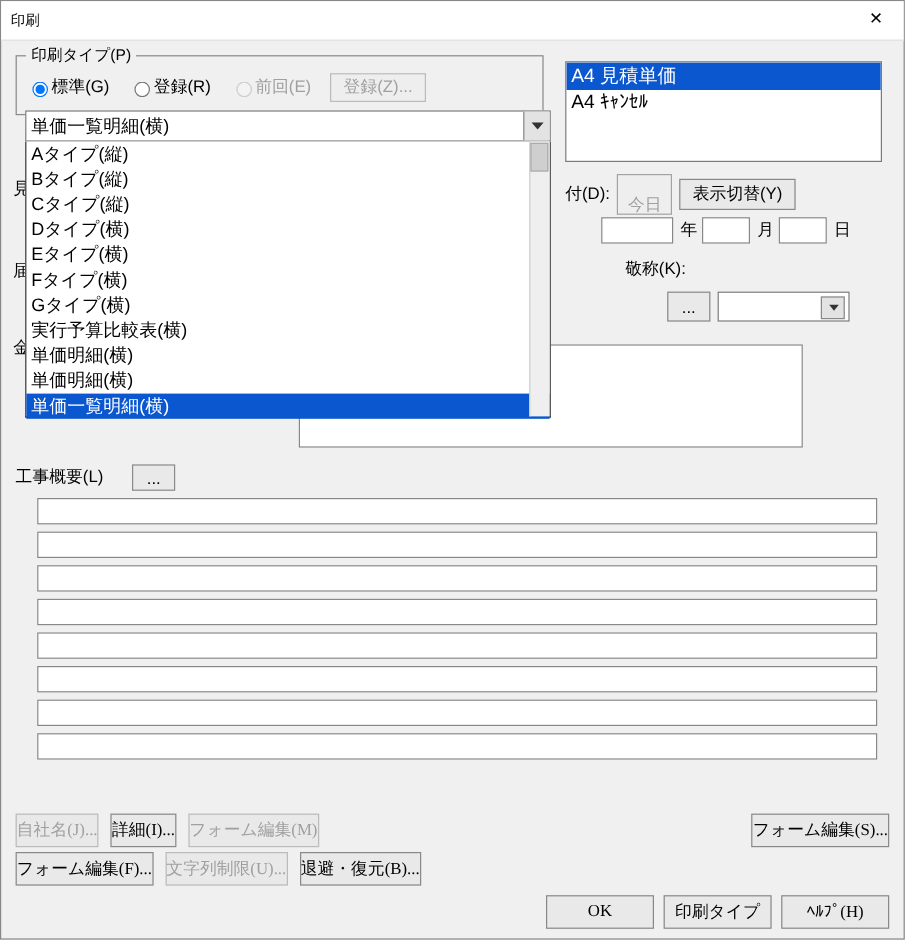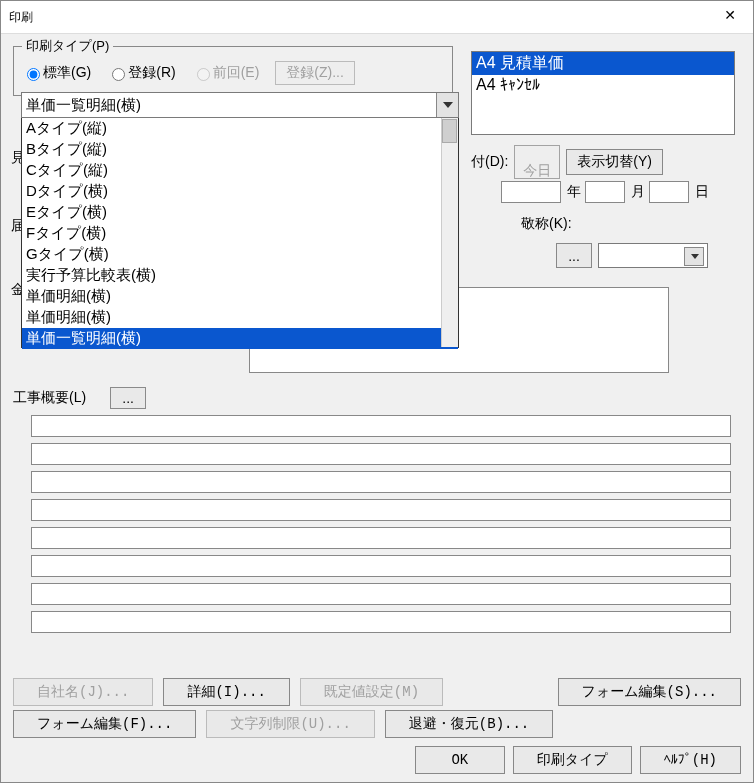--- a/index.html
+++ b/index.html
@@ -107,21 +107,21 @@
   
   .kouji-wrap { position:absolute; top:358px; left:12px; right:12px; }
   .kouji-legend { display:flex; align-items:center; gap:24px; font-size:14px; margin-bottom:6px; }
   .kouji-box { margin-left:18px; margin-right:6px; height:22px; border:1px solid #888; background:#fff; margin-bottom:6px; width:700px; }
 
   
   .btn-row1 { position:absolute; bottom:76px; left:12px; right:12px; display:flex; gap:10px; align-items:center; }
   .btn-row2 { position:absolute; bottom:44px; left:12px; right:12px; display:flex; gap:10px; align-items:flex-start; }
   .btn-row3 { position:absolute; bottom:8px; left:12px; right:12px; display:flex; gap:8px; align-items:center; justify-content:flex-end; }
   .spacer { flex: 1; }
-  .wbtn { border:1px solid #888; background:#e9e9e9; padding:3px 23px; font-size:14px; height:28px; font-family:Liberation Mono, monospace; }
+  .wbtn { border:1px solid #888; background:#e9e9e9; padding:3px 0; font-size:14px; height:28px; font-family:Liberation Serif, serif; }
   .wbtn.disabled { color:#a0a0a0; border-color:#bbb; }
   .wbtn.wide { min-width: 90px; }
 </style>
 </head>
 <body>
 
 <div class="window">
   <div class="titlebar">
     <span class="titlebar-title">印刷</span>
     <div class="close-x">✕</div>
@@ -214,21 +214,21 @@
       <div class="kouji-box"></div>
       <div class="kouji-box"></div>
       <div class="kouji-box"></div>
       <div class="kouji-box"></div>
       <div class="kouji-box"></div>
     </div>
 
     <div class="btn-row1">
       <button class="wbtn disabled">自社名(J)...</button>
       <button class="wbtn">詳細(I)...</button>
-      <button class="wbtn disabled">既定値設定(M)</button>
+      <button class="wbtn disabled">フォーム編集(M)</button>
       <div class="spacer"></div>
       <button class="wbtn">フォーム編集(S)...</button>
     </div>
     <div class="btn-row2">
       <button class="wbtn">フォーム編集(F)...</button>
       <button class="wbtn disabled">文字列制限(U)...</button>
       <button class="wbtn">退避・復元(B)...</button>
     </div>
     <div class="btn-row3">
       <button class="wbtn wide">OK</button>

